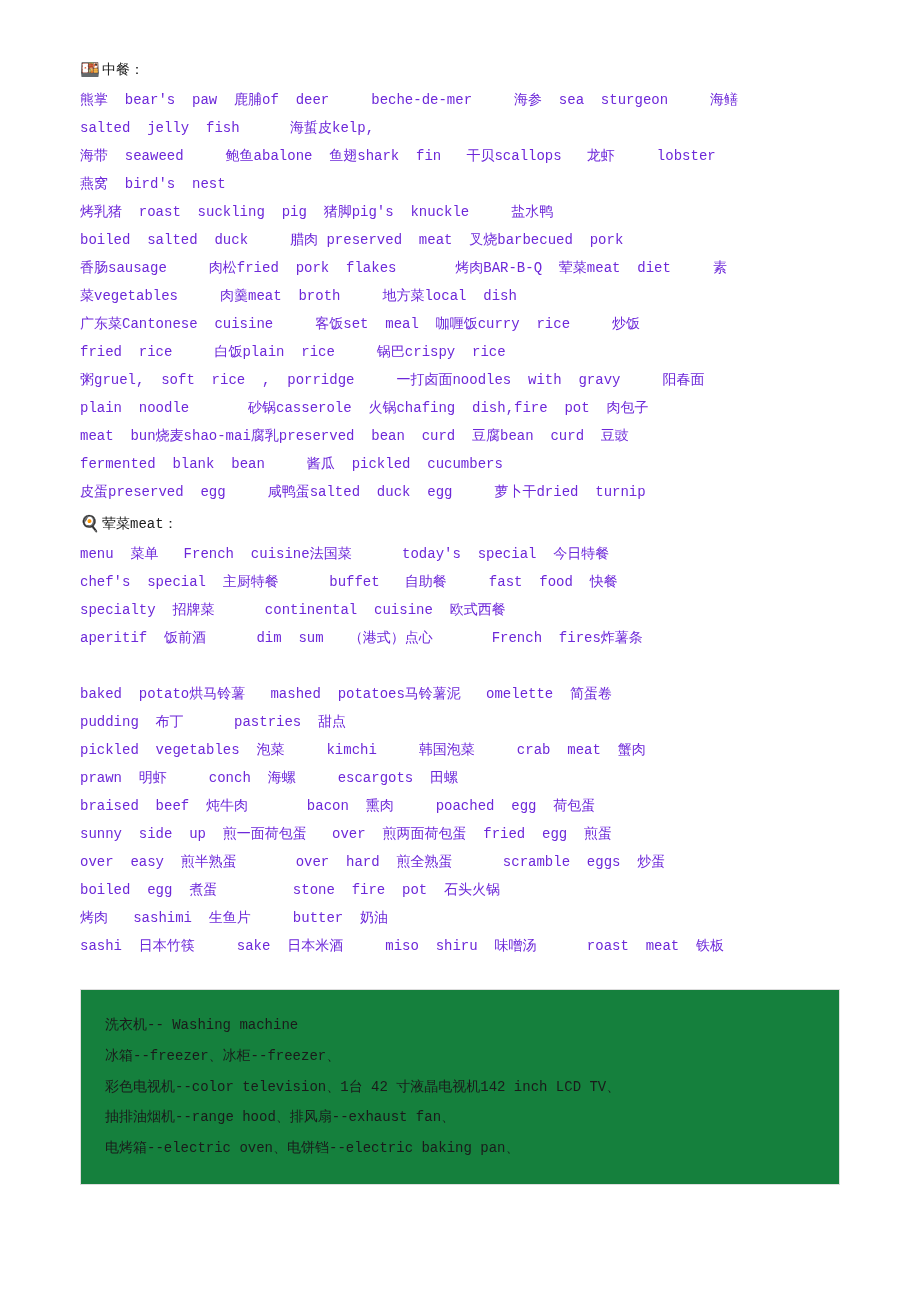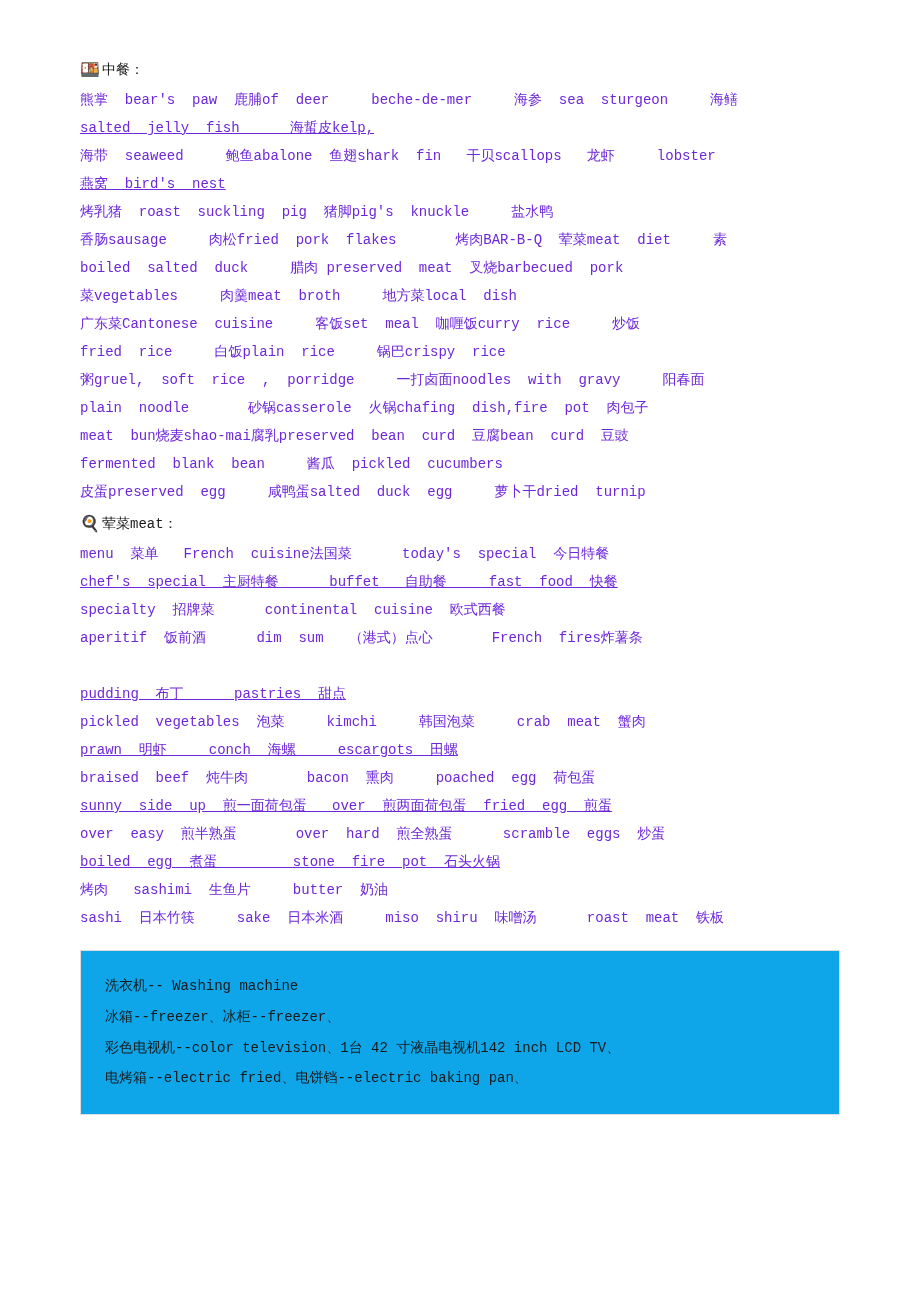--- a/index.html
+++ b/index.html
@@ -37,32 +37,31 @@
       font-size: 14px;
       color: #6d28d9;
       margin-bottom: 4px;
     }
     .content-block p {
       margin-bottom: 0;
       text-indent: 0;
     }
     .indent {
       text-indent: 2em;
-      text-decoration: underline;
     }
     .indent2 {
       text-indent: 4em;
     }
     .indent3 {
       text-indent: 8em;
     }
     .divider-section {
-      background: #0ea5e9;
+      background: #15803d;
       border: 1px solid #ddd;
-      margin-top: 18px;
+      margin-top: 29px;
       padding: 20px 24px;
     }
     .divider-section p {
       line-height: 2.2;
       font-size: 14px;
       color: #1a1a1a;
       margin-bottom: 0;
     }
     .chinese-section {
       margin-bottom: 8px;
@@ -77,22 +76,22 @@
     <div class="section-title">
       <span class="section-icon">🍱</span>
       <span>中餐：</span>
     </div>
     <div class="content-block">
       <p>熊掌&nbsp; bear's&nbsp; paw&nbsp; 鹿脯of&nbsp; deer&nbsp;&nbsp;&nbsp;&nbsp; beche-de-mer&nbsp;&nbsp;&nbsp;&nbsp; 海参&nbsp; sea&nbsp; sturgeon&nbsp;&nbsp;&nbsp;&nbsp; 海鳝</p>
       <p class="indent">salted&nbsp; jelly&nbsp; fish&nbsp;&nbsp;&nbsp;&nbsp;&nbsp; 海蜇皮kelp,</p>
       <p>海带&nbsp; seaweed&nbsp;&nbsp;&nbsp;&nbsp; 鲍鱼abalone&nbsp; 鱼翅shark&nbsp; fin&nbsp;&nbsp; 干贝scallops&nbsp;&nbsp; 龙虾&nbsp;&nbsp;&nbsp;&nbsp; lobster</p>
       <p class="indent">燕窝&nbsp; bird's&nbsp; nest</p>
       <p>烤乳猪&nbsp; roast&nbsp; suckling&nbsp; pig&nbsp; 猪脚pig's&nbsp; knuckle&nbsp;&nbsp;&nbsp;&nbsp; 盐水鸭</p>
+      <p>boiled&nbsp; salted&nbsp; duck&nbsp;&nbsp;&nbsp;&nbsp; 腊肉&nbsp;preserved&nbsp; meat&nbsp; 叉烧barbecued&nbsp; pork</p>
       <p>香肠sausage&nbsp;&nbsp;&nbsp;&nbsp; 肉松fried&nbsp; pork&nbsp; flakes&nbsp;&nbsp;&nbsp;&nbsp;&nbsp;&nbsp; 烤肉BAR-B-Q&nbsp; 荤菜meat&nbsp; diet&nbsp;&nbsp;&nbsp;&nbsp; 素</p>
-      <p>boiled&nbsp; salted&nbsp; duck&nbsp;&nbsp;&nbsp;&nbsp; 腊肉&nbsp;preserved&nbsp; meat&nbsp; 叉烧barbecued&nbsp; pork</p>
       <p>菜vegetables&nbsp;&nbsp;&nbsp;&nbsp; 肉羹meat&nbsp; broth&nbsp;&nbsp;&nbsp;&nbsp; 地方菜local&nbsp; dish</p>
       <p>广东菜Cantonese&nbsp; cuisine&nbsp;&nbsp;&nbsp;&nbsp; 客饭set&nbsp; meal&nbsp; 咖喱饭curry&nbsp; rice&nbsp;&nbsp;&nbsp;&nbsp; 炒饭</p>
       <p>fried&nbsp; rice&nbsp;&nbsp;&nbsp;&nbsp; 白饭plain&nbsp; rice&nbsp;&nbsp;&nbsp;&nbsp; 锅巴crispy&nbsp; rice</p>
       <p>粥gruel,&nbsp; soft&nbsp; rice&nbsp; ,&nbsp; porridge&nbsp;&nbsp;&nbsp;&nbsp; 一打卤面noodles&nbsp; with&nbsp; gravy&nbsp;&nbsp;&nbsp;&nbsp; 阳春面</p>
       <p>plain&nbsp; noodle&nbsp;&nbsp;&nbsp;&nbsp;&nbsp;&nbsp; 砂锅casserole&nbsp; 火锅chafing&nbsp; dish,fire&nbsp; pot&nbsp; 肉包子</p>
       <p>meat&nbsp; bun烧麦shao-mai腐乳preserved&nbsp; bean&nbsp; curd&nbsp; 豆腐bean&nbsp; curd&nbsp; 豆豉</p>
       <p>fermented&nbsp; blank&nbsp; bean&nbsp;&nbsp;&nbsp;&nbsp; 酱瓜&nbsp; pickled&nbsp; cucumbers</p>
       <p>皮蛋preserved&nbsp; egg&nbsp;&nbsp;&nbsp;&nbsp; 咸鸭蛋salted&nbsp; duck&nbsp; egg&nbsp;&nbsp;&nbsp;&nbsp; 萝卜干dried&nbsp; turnip</p>
     </div>
   </div>
@@ -101,32 +100,34 @@
     <div class="section-title">
       <span class="section-icon">🍳</span>
       <span>荤菜meat：</span>
     </div>
     <div class="content-block">
       <p>menu&nbsp; 菜单&nbsp;&nbsp; French&nbsp; cuisine法国菜&nbsp;&nbsp;&nbsp;&nbsp;&nbsp; today's&nbsp; special&nbsp; 今日特餐</p>
       <p class="indent">chef's&nbsp; special&nbsp; 主厨特餐&nbsp;&nbsp;&nbsp;&nbsp;&nbsp; buffet&nbsp;&nbsp; 自助餐&nbsp;&nbsp;&nbsp;&nbsp; fast&nbsp; food&nbsp; 快餐</p>
       <p class="indent3">specialty&nbsp; 招牌菜&nbsp;&nbsp;&nbsp;&nbsp;&nbsp; continental&nbsp; cuisine&nbsp; 欧式西餐</p>
       <p class="indent2">aperitif&nbsp; 饭前酒&nbsp;&nbsp;&nbsp;&nbsp;&nbsp; dim&nbsp; sum&nbsp;&nbsp; （港式）点心&nbsp;&nbsp;&nbsp;&nbsp;&nbsp;&nbsp; French&nbsp; fires炸薯条</p>
       <p>&nbsp;</p>
+      <p>baked&nbsp; potato烘马铃薯&nbsp;&nbsp; mashed&nbsp; potatoes马铃薯泥&nbsp;&nbsp; omelette&nbsp; 简蛋卷</p>
       <p class="indent">pudding&nbsp; 布丁&nbsp;&nbsp;&nbsp;&nbsp;&nbsp; pastries&nbsp; 甜点</p>
       <p>pickled&nbsp; vegetables&nbsp; 泡菜&nbsp;&nbsp;&nbsp;&nbsp; kimchi&nbsp;&nbsp;&nbsp;&nbsp; 韩国泡菜&nbsp;&nbsp;&nbsp;&nbsp; crab&nbsp; meat&nbsp; 蟹肉</p>
       <p class="indent">prawn&nbsp; 明虾&nbsp;&nbsp;&nbsp;&nbsp; conch&nbsp; 海螺&nbsp;&nbsp;&nbsp;&nbsp; escargots&nbsp; 田螺</p>
       <p>braised&nbsp; beef&nbsp; 炖牛肉&nbsp;&nbsp;&nbsp;&nbsp;&nbsp;&nbsp; bacon&nbsp; 熏肉&nbsp;&nbsp;&nbsp;&nbsp; poached&nbsp; egg&nbsp; 荷包蛋</p>
       <p class="indent">sunny&nbsp; side&nbsp; up&nbsp; 煎一面荷包蛋&nbsp;&nbsp; over&nbsp; 煎两面荷包蛋&nbsp; fried&nbsp; egg&nbsp; 煎蛋</p>
       <p>over&nbsp; easy&nbsp; 煎半熟蛋&nbsp;&nbsp;&nbsp;&nbsp;&nbsp;&nbsp; over&nbsp; hard&nbsp; 煎全熟蛋&nbsp;&nbsp;&nbsp;&nbsp;&nbsp; scramble&nbsp; eggs&nbsp; 炒蛋</p>
       <p class="indent">boiled&nbsp; egg&nbsp; 煮蛋&nbsp;&nbsp;&nbsp;&nbsp;&nbsp;&nbsp;&nbsp;&nbsp; stone&nbsp; fire&nbsp; pot&nbsp; 石头火锅</p>
       <p>烤肉&nbsp;&nbsp; sashimi&nbsp; 生鱼片&nbsp;&nbsp;&nbsp;&nbsp; butter&nbsp; 奶油</p>
       <p>sashi&nbsp; 日本竹筷&nbsp;&nbsp;&nbsp;&nbsp; sake&nbsp; 日本米酒&nbsp;&nbsp;&nbsp;&nbsp; miso&nbsp; shiru&nbsp; 味噌汤&nbsp;&nbsp;&nbsp;&nbsp;&nbsp; roast&nbsp; meat&nbsp; 铁板</p>
     </div>
   </div>
 
   <div class="divider-section">
     <p>洗衣机-- Washing machine</p>
     <p>冰箱--freezer、冰柜--freezer、</p>
     <p>彩色电视机--color television、1台 42 寸液晶电视机142 inch LCD TV、</p>
-    <p>电烤箱--electric fried、电饼铛--electric baking pan、</p>
+    <p>抽排油烟机--range hood、排风扇--exhaust fan、</p>
+    <p>电烤箱--electric oven、电饼铛--electric baking pan、</p>
   </div>
 
 </div>
 
 </body></html>

